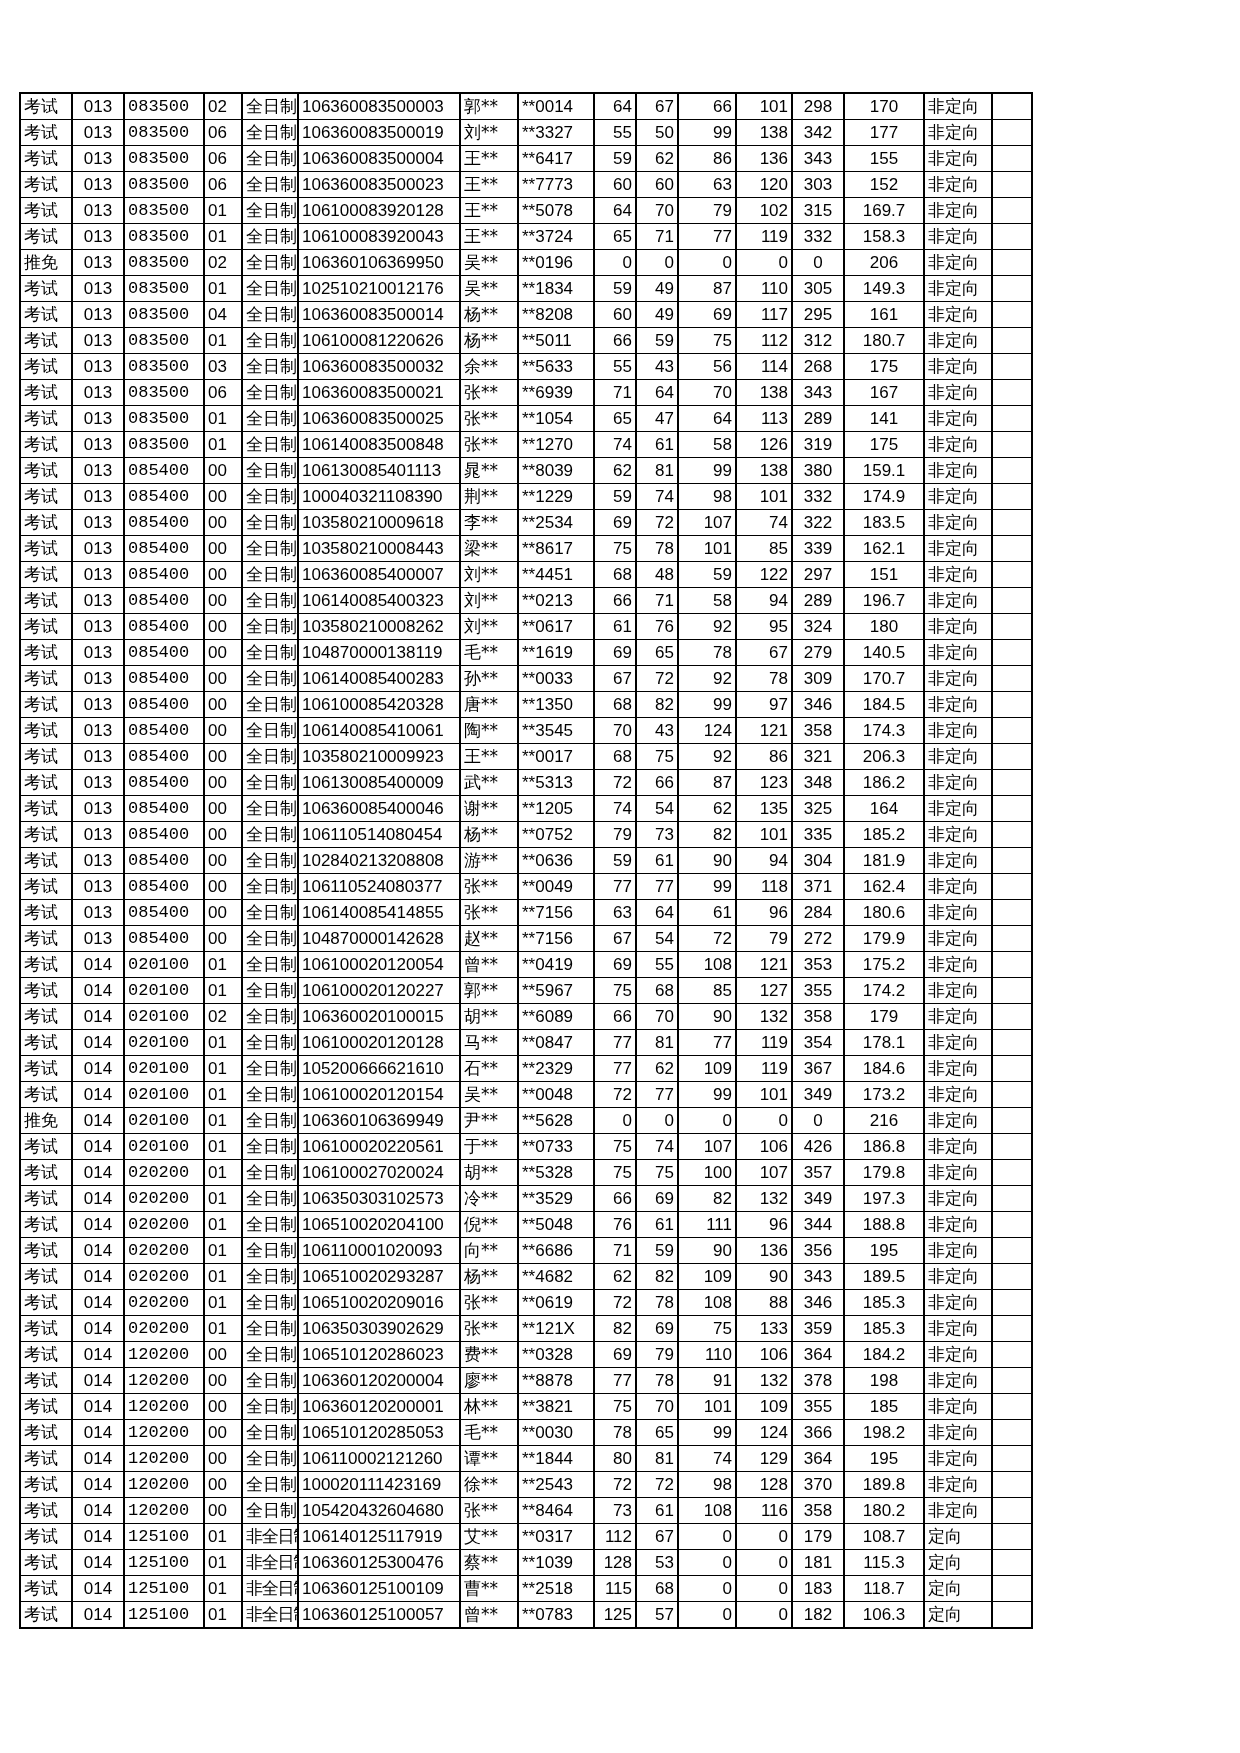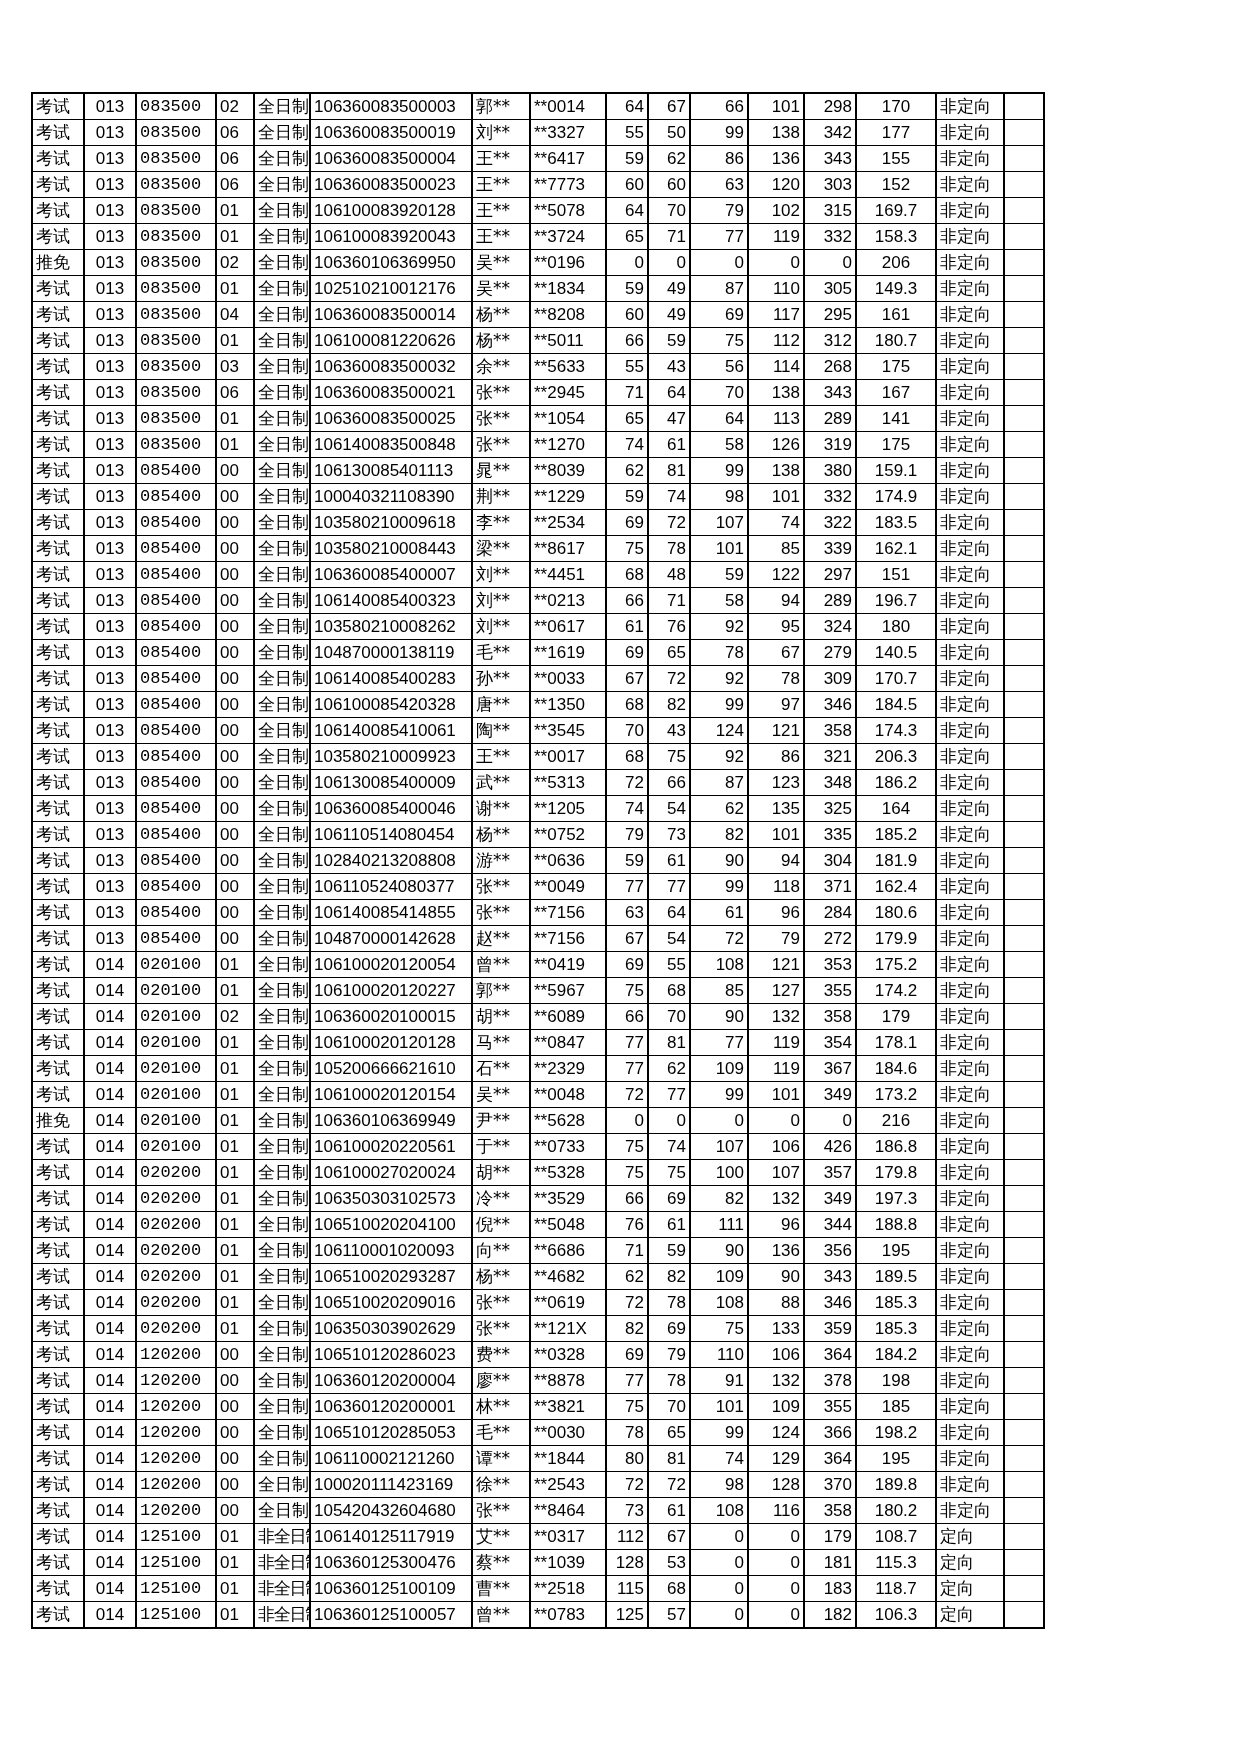--- a/index.html
+++ b/index.html
@@ -12,21 +12,21 @@
     height: 1753px;
     font-family: "Liberation Sans", "DejaVu Sans", sans-serif;
     color: #000000;
     overflow: hidden;
   }
   .page {
     position: relative;
     width: 1240px;
     height: 1753px;
     box-sizing: border-box;
-    padding: 92px 0 0 31px;
+    padding: 92px 0 0 19px;
   }
   table.grid {
     border-collapse: collapse;
     table-layout: fixed;
     width: 1008px;
     border: 2px solid #000;
   }
   table.grid td {
     border: 1px solid #000;
     border-right: 2px solid #000;
@@ -45,21 +45,21 @@
   .c-major     { width: 80px;  text-align: left; font-family: Liberation Mono, monospace;  }
   .c-dir       { width: 38px;  text-align: left;  }
   .c-study     { width: 56px;  text-align: left;  }
   .c-examno    { width: 162px; text-align: left;  }
   .c-name      { width: 58px;  text-align: left;  }
   .c-idno      { width: 76px;  text-align: left;  }
   .c-s1        { width: 42px;  text-align: right; }
   .c-s2        { width: 42px;  text-align: right; }
   .c-s3        { width: 58px;  text-align: right; }
   .c-s4        { width: 56px;  text-align: right; }
-  .c-total     { width: 52px;  text-align: right; }
+  .c-total     { width: 52px;  text-align: center; }
   .c-retest    { width: 80px;  text-align: center; }
   .c-orient    { width: 68px;  text-align: left;  }
   .c-blank     { width: 40px;  border-right: 2px solid #000; }
   .cjk {
     font-family: "DejaVu Sans", "Liberation Sans", sans-serif;
     font-size: 16px;
   }
   .narrow {
     letter-spacing: -1.2px;
     font-size: 15px;
@@ -270,21 +270,21 @@
           <td class="c-blank"></td>
         </tr>
         <tr>
           <td class="c-type cjk">考试</td>
           <td class="c-college">013</td>
           <td class="c-major">083500</td>
           <td class="c-dir">06</td>
           <td class="c-study cjk">全日制</td>
           <td class="c-examno">106360083500021</td>
           <td class="c-name cjk">张**</td>
-          <td class="c-idno">**2945</td>
+          <td class="c-idno">**6939</td>
           <td class="c-s1">71</td>
           <td class="c-s2">64</td>
           <td class="c-s3">70</td>
           <td class="c-s4">138</td>
           <td class="c-total">343</td>
           <td class="c-retest">167</td>
           <td class="c-orient cjk">非定向</td>
           <td class="c-blank"></td>
         </tr>
         <tr>

